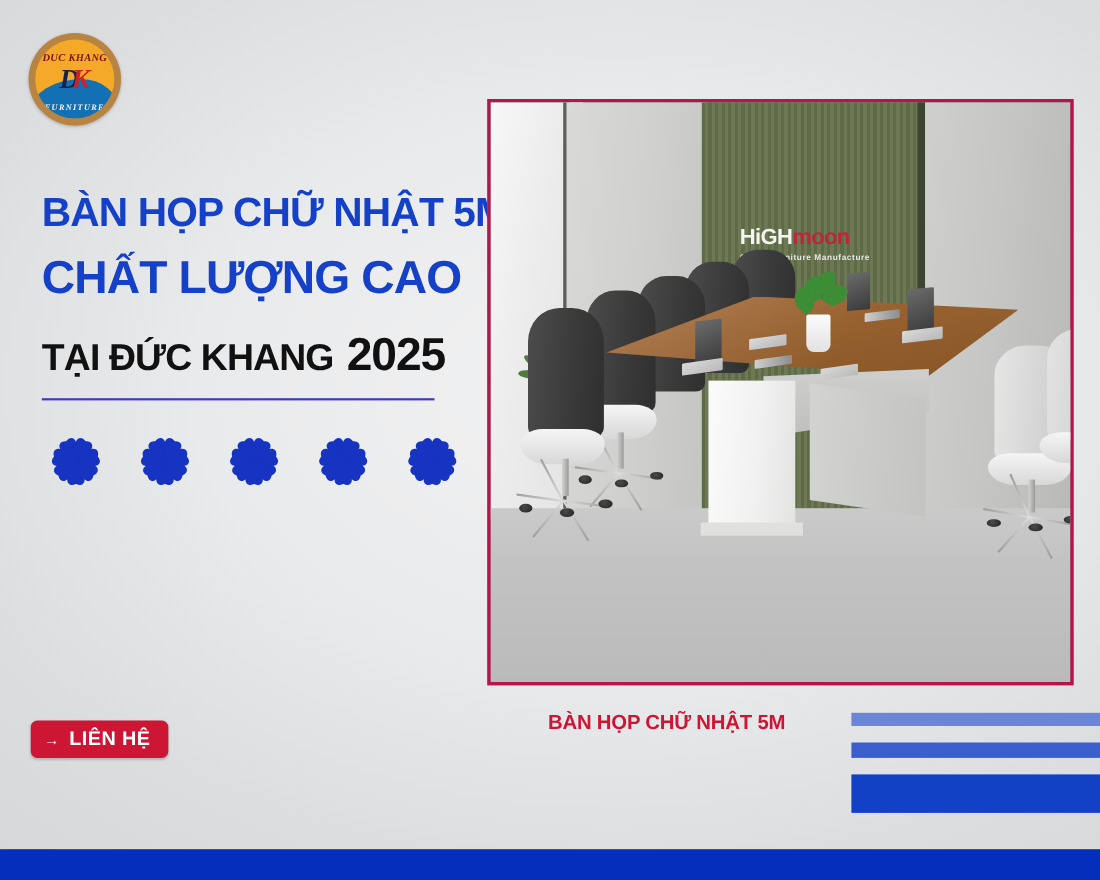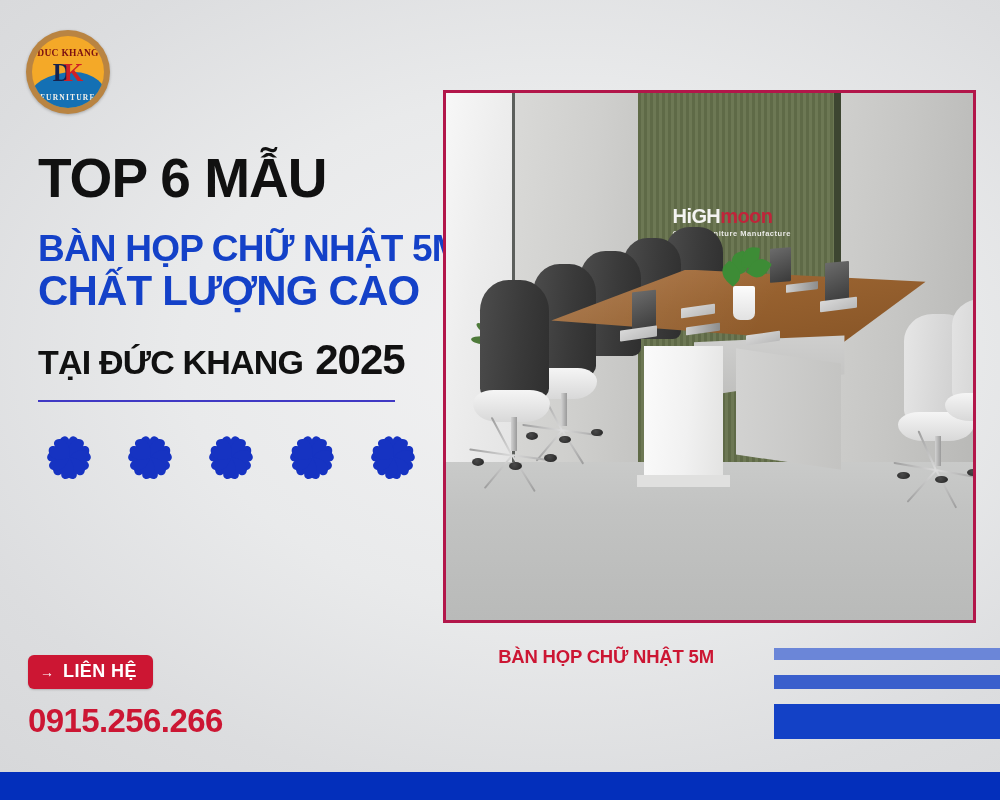--- a/index.html
+++ b/index.html
@@ -13,21 +13,21 @@
   }
   #banner {
     position:relative;
     width:1000px; height:800px;
     background:
       radial-gradient(ellipse 900px 620px at 56% 44%, #f2f2f3 0%, #e9eaeb 42%, #dcdddf 72%, #d5d6d8 100%);
     overflow:hidden;
   }
 
   
-  #header { position:absolute; left:26px; top:30px; display:flex; align-items:flex-start; gap:12px; }
+  #header { position:absolute; left:26px; top:30px; display:flex; align-items:flex-start; gap:12px;font-style:italic; }
 
   .logo-badge {
     position:relative; width:84px; height:84px; border-radius:50%;
     background:#b98442;
     box-shadow:0 1px 3px rgba(0,0,0,.25);
     display:flex; align-items:center; justify-content:center;
   }
   .logo-inner {
     position:relative; width:72px; height:72px; border-radius:50%;
     overflow:hidden; background:#f4a928;
@@ -75,21 +75,21 @@
   .h-blue.big { font-size:42px; }
   .h-black-row {
     display:flex; align-items:baseline; gap:12px;
     white-space:nowrap;
   }
   .h-black-row .t1 { font-size:34px; font-weight:bold; color:#111; letter-spacing:-.8px; }
   .h-black-row .t2 { font-size:42px; font-weight:bold; color:#111; letter-spacing:-1px; }
 
   #line1 { margin-top:0px; }
   #line2 { margin-top:24px; }
-  #line3 { }
+  #line3 { margin-top:18px; }
   #line4 { margin-top:24px; }
 
   #divider {
     margin-top:16px; width:357px; height:2px; background:#4039c4;
   }
 
   
   #flowers { margin-top:22px; display:flex; gap:19px; }
   .flower { width:62px; height:62px; display:block; }
 
@@ -301,21 +301,20 @@
       <div class="logo-inner">
         <div class="logo-wave"></div>
         <div class="logo-top-text">DUC KHANG</div>
         <div class="logo-mono"><span>D</span><span class="k">K</span></div>
         <div class="logo-bot-text">FURNITURE</div>
       </div>
     </div>
   </div>
 
   <div id="left-col">
-    <div id="line1" class="h-top">TOP 6 MẪU</div>
     <div id="line2" class="h-blue">BÀN HỌP CHỮ NHẬT 5M</div>
     <div id="line3" class="h-blue big">CHẤT LƯỢNG CAO</div>
     <div id="line4" class="h-black-row">
       <span class="t1">TẠI ĐỨC KHANG</span>
       <span class="t2">2025</span>
     </div>
     <div id="divider"></div>
 
     <div id="flowers">
       <svg class="flower" viewBox="0 0 100 100">
@@ -444,21 +443,20 @@
         </g>
       </svg>
     </div>
   </div>
 
   <div id="contact">
     <div id="contact-btn">
       <span class="arrow">→</span>
       <span class="lbl">LIÊN HỆ</span>
     </div>
-    <div id="phone">0915.256.266</div>
   </div>
 
   <div id="photo-frame">
     <div id="photo">
 
       <div class="wall-concrete-l"></div>
       <div class="wall-dark-strip"></div>
       <div class="wall-concrete-m"></div>
       <div class="wall-green"></div>
       <div class="wall-green-edge"></div>

